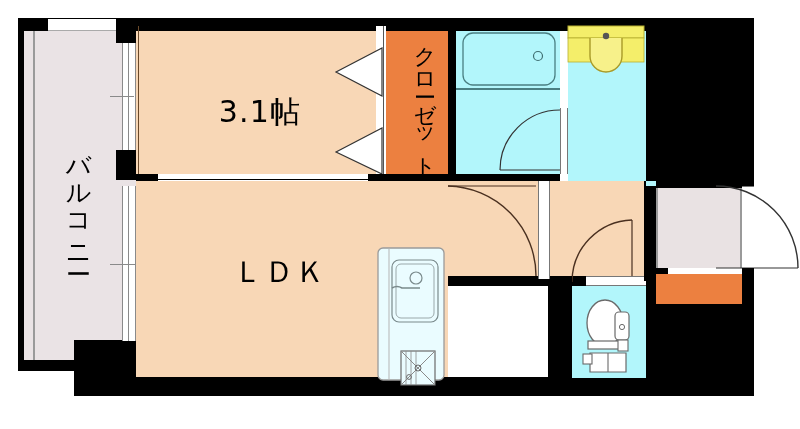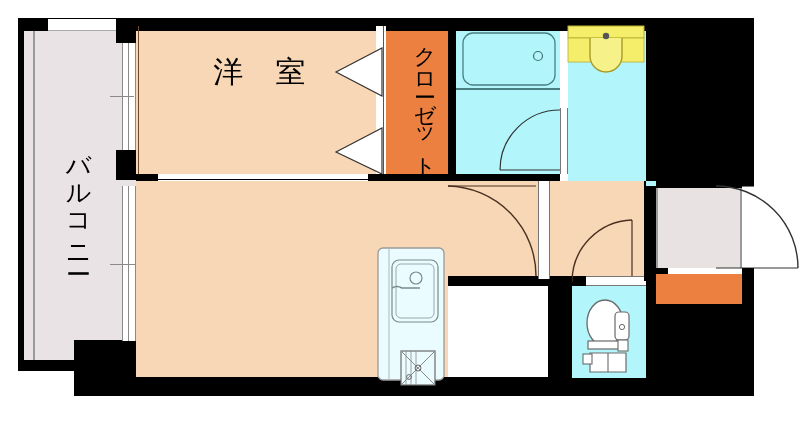--- a/index.html
+++ b/index.html
@@ -92,21 +92,21 @@
 
   <div class="abs slider-frame" style="left:122px; top:43px; width:14px; height:107px;"></div>
   <div class="abs slider-line" style="left:128px; top:43px; width:1px; height:107px;"></div>
   <div class="abs slider-line" style="left:110px; top:96px; width:24px; height:1px;"></div>
   <div class="abs" style="left:138px; top:26px; width:1px; height:148px; background:#6b4a2a;"></div>
 
   <div class="abs wall" style="left:136px; top:174px; width:250px; height:7px;"></div>
   <div class="abs opening" style="left:158px; top:174px; width:210px; height:7px;"></div>
   <div class="abs" style="left:158px; top:179px; width:210px; height:1px; background:#000;"></div>
 
-  <div class="abs label label-h" style="left:170px; top:55px; width:180px; height:36px;">洋　室</div>
+  <div class="abs label label-h" style="left:170px; top:95px; width:180px; height:36px;">3.1帖</div>
 
   <div class="abs floor-closet" style="left:386px; top:26px; width:62px; height:148px;"></div>
   <div class="abs opening" style="left:376px; top:26px; width:10px; height:148px;"></div>
   <div class="abs" style="left:383px; top:26px; width:1px; height:148px; background:#555;"></div>
 
   <svg class="abs" style="left:336px; top:26px;" width="48" height="148" viewBox="0 0 48 148">
     <polygon points="0,46 46,22 46,70" fill="#ffffff" stroke="#333" stroke-width="1.2"></polygon>
     <polygon points="0,126 46,102 46,148" fill="#ffffff" stroke="#333" stroke-width="1.2"></polygon>
   </svg>
 
@@ -161,20 +161,21 @@
 
   <div class="abs floor-room" style="left:136px; top:181px; width:312px; height:196px;"></div>
   <div class="abs wall" style="left:74px; top:377px; width:582px; height:19px;"></div>
   <div class="abs wall" style="left:74px; top:340px; width:62px; height:56px;"></div>
   <div class="abs wall" style="left:116px; top:150px; width:20px; height:30px;"></div>
 
   <div class="abs slider-frame" style="left:122px; top:186px; width:14px; height:155px;"></div>
   <div class="abs slider-line" style="left:128px; top:186px; width:1px; height:155px;"></div>
   <div class="abs slider-line" style="left:110px; top:264px; width:26px; height:1px;"></div>
 
+  <div class="abs label label-h" style="left:195px; top:255px; width:170px; height:38px;">ＬＤＫ</div>
 
   <svg class="abs" style="left:378px; top:248px;" width="66" height="132" viewBox="0 0 66 132">
     <rect x="0" y="0" width="66" height="132" rx="5" ry="5" fill="#eafcff" stroke="#9a9a9a" stroke-width="1.3"></rect>
     <line x1="11" y1="0" x2="11" y2="132" stroke="#b5b5b5" stroke-width="1"></line>
   </svg>
   <svg class="abs" style="left:390px; top:258px;" width="50" height="66" viewBox="0 0 50 66">
     <rect x="2" y="2" width="46" height="62" rx="7" ry="7" fill="#eafcff" stroke="#7a8a8c" stroke-width="1.2"></rect>
     <rect x="6" y="6" width="38" height="54" rx="5" ry="5" fill="#eafcff" stroke="#9aa8aa" stroke-width="1"></rect>
     <circle cx="26" cy="20" r="6" fill="none" stroke="#7a8a8c" stroke-width="1.2"></circle>
     <path d="M2,30 A10,10 0 0 1 12,30 L30,30" fill="none" stroke="#7a8a8c" stroke-width="1.6"></path>

